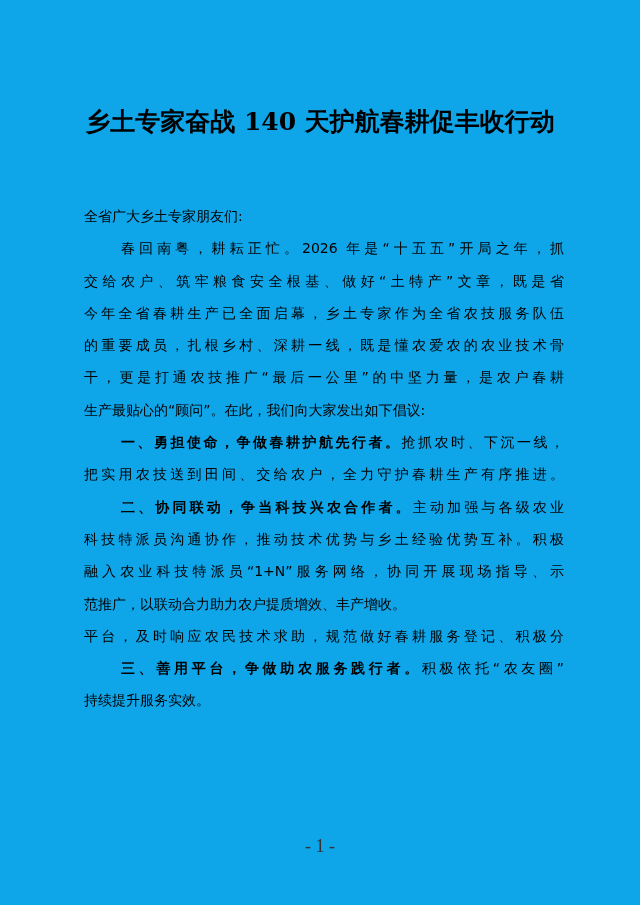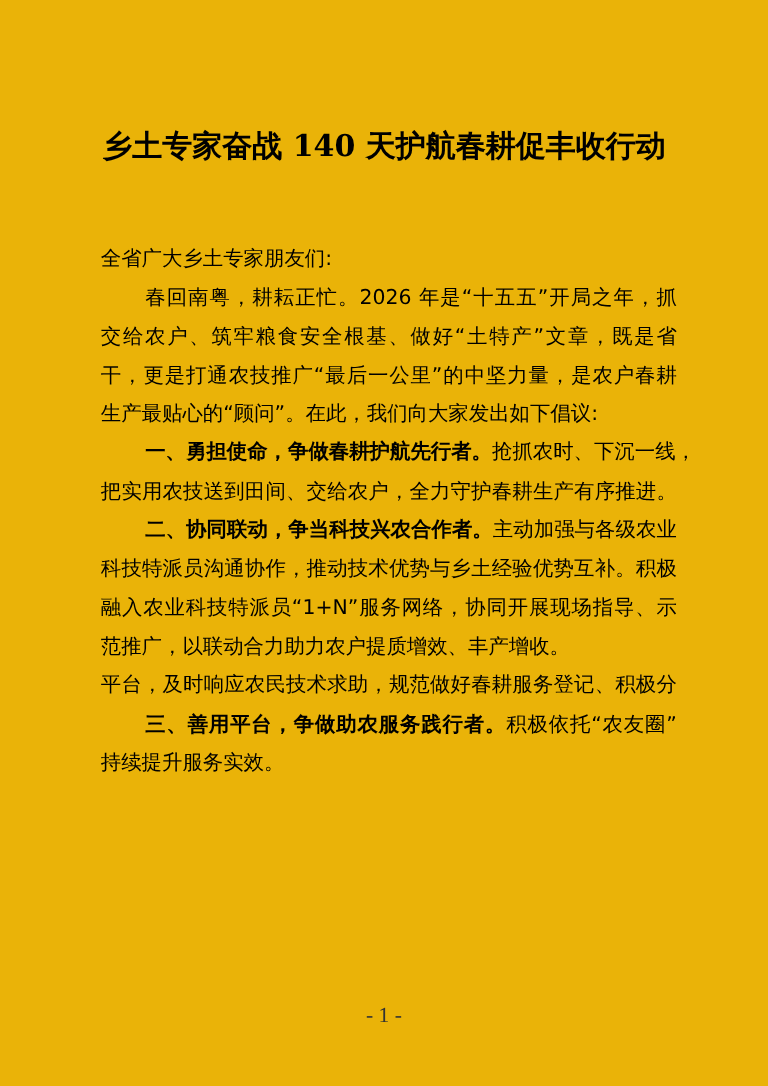--- a/index.html
+++ b/index.html
@@ -1,28 +1,28 @@
 <!DOCTYPE html>
 <html><head>
 <meta charset="utf-8">
 <style>
   html, body { margin: 0; padding: 0; background: #ffffff; }
   body { width: 640px; height: 905px; position: relative; overflow: hidden; color: #000; }
-  .page { position: absolute; left: 0; top: 0; width: 640px; height: 905px; background: #eab308; }
+  .page { position: absolute; left: 0; top: 0; width: 640px; height: 905px; background: #0ea5e9; }
   .title {
     position: absolute; left: 60px; width: 520px; text-align: center;
     font-family: "DejaVu Serif", "Liberation Serif", serif; font-weight: bold;
     font-size: 25px; letter-spacing: 0px; line-height: 36px;
   }
   .title.l1 { top: 104px; }
   .title.l2 { top: 138px; }
   .body-text {
     position: absolute; left: 84px; width: 480px;
     font-family: "DejaVu Sans", "Liberation Sans", sans-serif;
-    font-size: 17px; line-height: 32.3px; text-align: justify;
+    font-size: 14px; line-height: 32.3px; text-align: justify;
     text-align-last: left;
   }
   .line { display: block; height: 32.3px; white-space: nowrap; overflow: visible; }
   .justify { text-align: justify; text-align-last: justify; }
   .indent { padding-left: 37px; }
   .bold { font-weight: bold; font-family: Liberation Mono, monospace; }
   .page-num {
     position: absolute; top: 836px; left: 0; width: 640px; text-align: center;
     font-family: "Liberation Serif", serif; font-size: 18px; color: #333;
   }
@@ -31,20 +31,22 @@
 <body>
 
 <div class="page">
   <div class="title l1">乡土专家奋战 140 天护航春耕促丰收行动</div>
 
   <div class="body-text" style="top:200px;">
     <span class="line">全省广大乡土专家朋友们:</span>
 
     <span class="line justify indent">春回南粤，耕耘正忙。2026 年是“十五五”开局之年，抓</span>
     <span class="line justify">交给农户、筑牢粮食安全根基、做好“土特产”文章，既是省</span>
+    <span class="line justify">今年全省春耕生产已全面启幕，乡土专家作为全省农技服务队伍</span>
+    <span class="line justify">的重要成员，扎根乡村、深耕一线，既是懂农爱农的农业技术骨</span>
     <span class="line justify">干，更是打通农技推广“最后一公里”的中坚力量，是农户春耕</span>
     <span class="line">生产最贴心的“顾问”。在此，我们向大家发出如下倡议:</span>
 
     <span class="line justify indent"><span class="bold">一、勇担使命，争做春耕护航先行者。</span><span>抢抓农时、下沉一线，</span></span>
     <span class="line justify">把实用农技送到田间、交给农户，全力守护春耕生产有序推进。</span>
 
     <span class="line justify indent"><span class="bold">二、协同联动，争当科技兴农合作者。</span><span>主动加强与各级农业</span></span>
     <span class="line justify">科技特派员沟通协作，推动技术优势与乡土经验优势互补。积极</span>
     <span class="line justify">融入农业科技特派员“1+N”服务网络，协同开展现场指导、示</span>
     <span class="line">范推广，以联动合力助力农户提质增效、丰产增收。</span>

